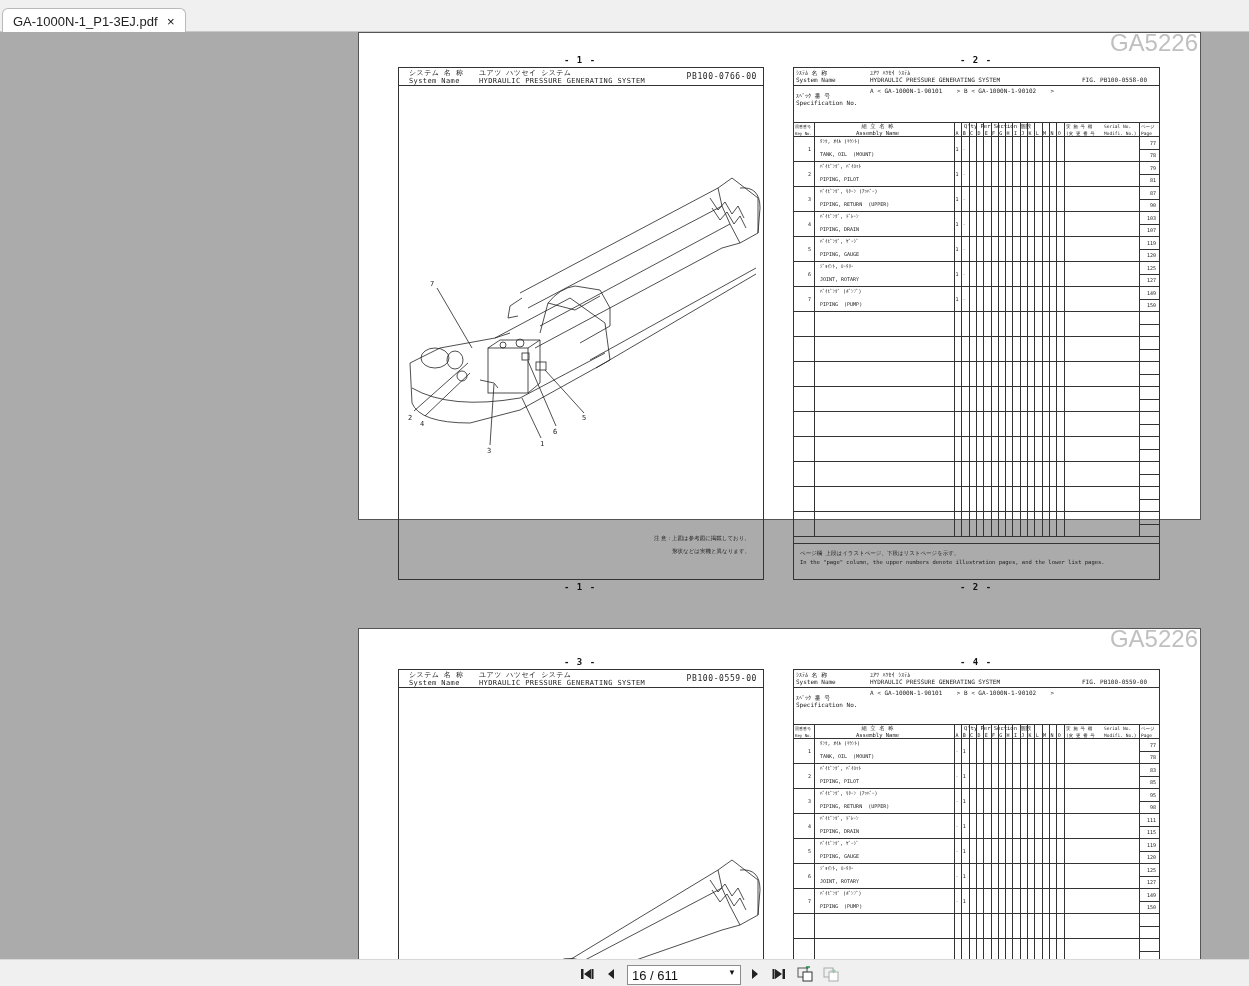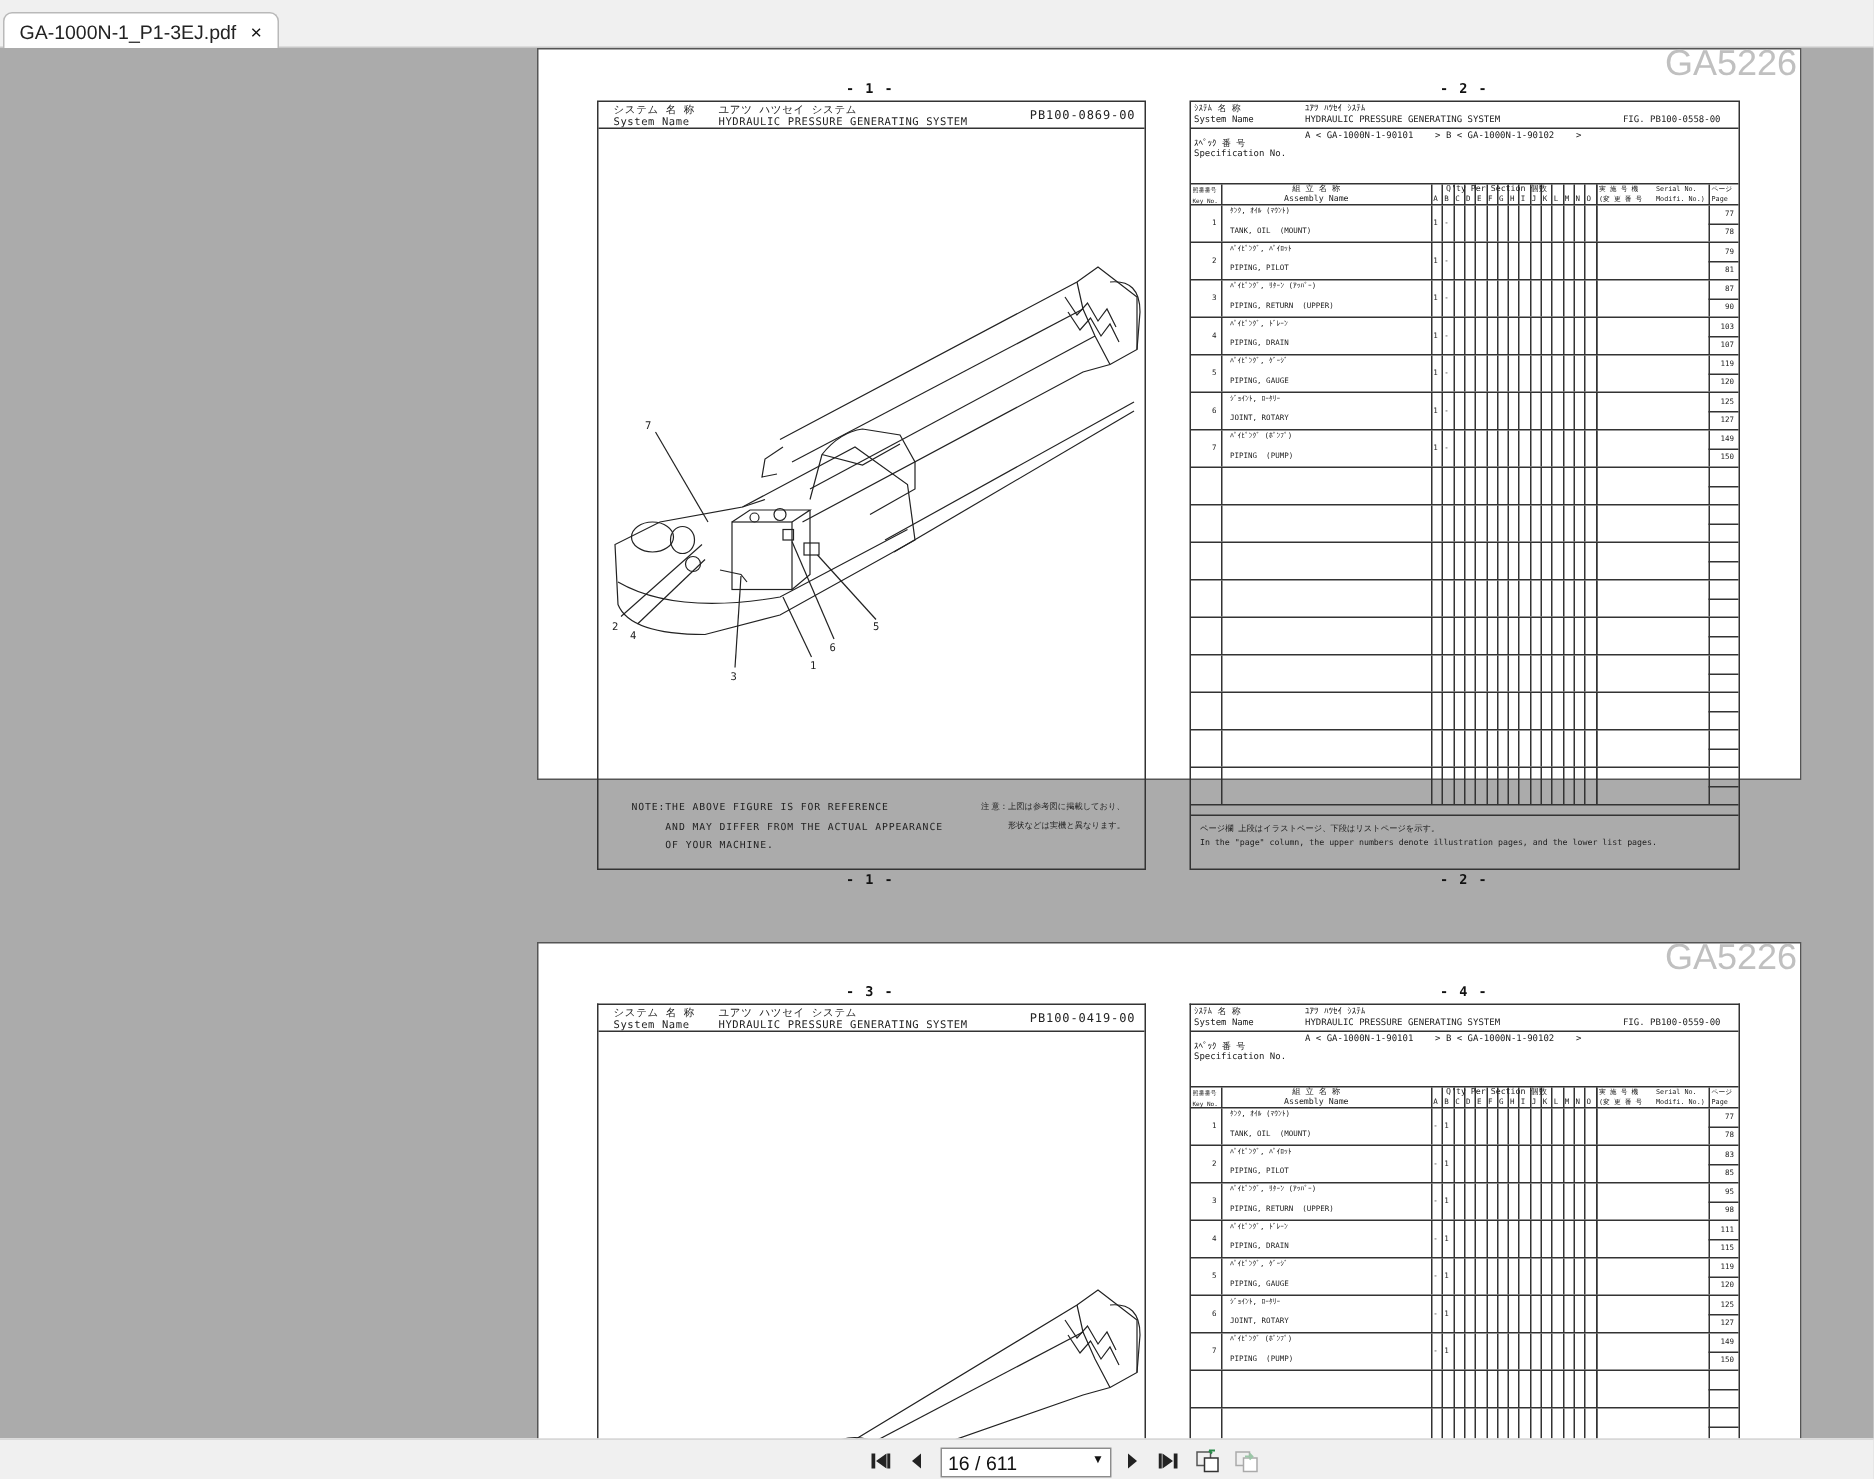--- a/index.html
+++ b/index.html
@@ -53,21 +53,21 @@
     <div class="left-sheet">
       <div class="lhead">
         <div class="l1">
             <div>システム 名 称</div>
             <div>System  Name</div>
           </div>
         <div class="l2">
             <div>ユアツ ハツセイ システム</div>
             <div>HYDRAULIC PRESSURE GENERATING SYSTEM</div>
           </div>
-        <div class="code">PB100-0869-00</div>
+        <div class="code">PB100-0766-00</div>
       </div>
       <svg class="fig" viewBox="0 0 364 350">
         <g fill="none" stroke="#222" stroke-width="0.8">
 
           <path d="M120 145 L318 40 L332 30 L345 40 L358 50 L358 85 L340 95 L322 100 L135 200"></path>
           <path d="M128 160 L322 58"></path>
           <path d="M140 178 L330 76"></path>
           <path d="M318 40 L322 58 L330 76 L340 95"></path>
           <path d="M310 50 L318 62 L325 54 L332 66 L338 58 L344 70"></path>
           <path d="M312 60 L320 72 L327 64 L334 76 L340 68 L346 80"></path>
@@ -108,25 +108,20 @@
         <g font-family="DejaVu Sans Mono,monospace" font-size="7" fill="#222">
           <text x="30" y="138">7</text>
           <text x="8" y="272">2</text>
           <text x="20" y="278">4</text>
           <text x="87" y="305">3</text>
           <text x="140" y="298">1</text>
           <text x="153" y="286">6</text>
           <text x="182" y="272">5</text>
         </g>
       </svg>
-      <div class="note">
-        <div>NOTE:THE ABOVE FIGURE IS FOR REFERENCE</div>
-        <div style="white-space:pre">     AND MAY DIFFER FROM THE ACTUAL APPEARANCE</div>
-        <div style="white-space:pre">     OF YOUR MACHINE.</div>
-      </div>
       <div class="jnote">
         <div>注 意：上図は参考図に掲載しており、</div>
         <div style="padding-left:18px">形状などは実機と異なります。</div>
       </div>
     </div>
     <div class="pn" style="left:205px;top:549px;">- 1 -</div>
 
     <div class="pn" style="left:601px;top:22px;">- 2 -</div>
     <div class="right-sheet" id="rs0">
         <div class="rh1">
@@ -623,21 +618,21 @@
     <div class="left-sheet" style="top:40px;height:400px;border-bottom:none">
       <div class="lhead">
         <div class="l1">
             <div>システム 名 称</div>
             <div>System  Name</div>
           </div>
         <div class="l2">
             <div>ユアツ ハツセイ システム</div>
             <div>HYDRAULIC PRESSURE GENERATING SYSTEM</div>
           </div>
-        <div class="code">PB100-0419-00</div>
+        <div class="code">PB100-0559-00</div>
       </div>
       <svg style="position:absolute;left:1px;top:80px;width:364px;height:240px" viewBox="0 0 364 240">
         <g fill="none" stroke="#222" stroke-width="0.8">
           <path d="M120 240 L318 120 L332 110 L345 120 L358 130 L358 165 L340 175 L322 180 L150 240"></path>
           <path d="M128 240 L322 138"></path>
           <path d="M318 120 L322 138 L330 156 L340 175"></path>
           <path d="M310 130 L318 142 L325 134 L332 146 L338 138 L344 150"></path>
           <path d="M312 140 L320 152 L327 144 L334 156 L340 148 L346 160"></path>
           <path d="M340 120 Q360 118 360 140 L358 165"></path>
           <path d="M140 225 L150 215 Q165 205 180 210 L190 225 L190 240"></path>

